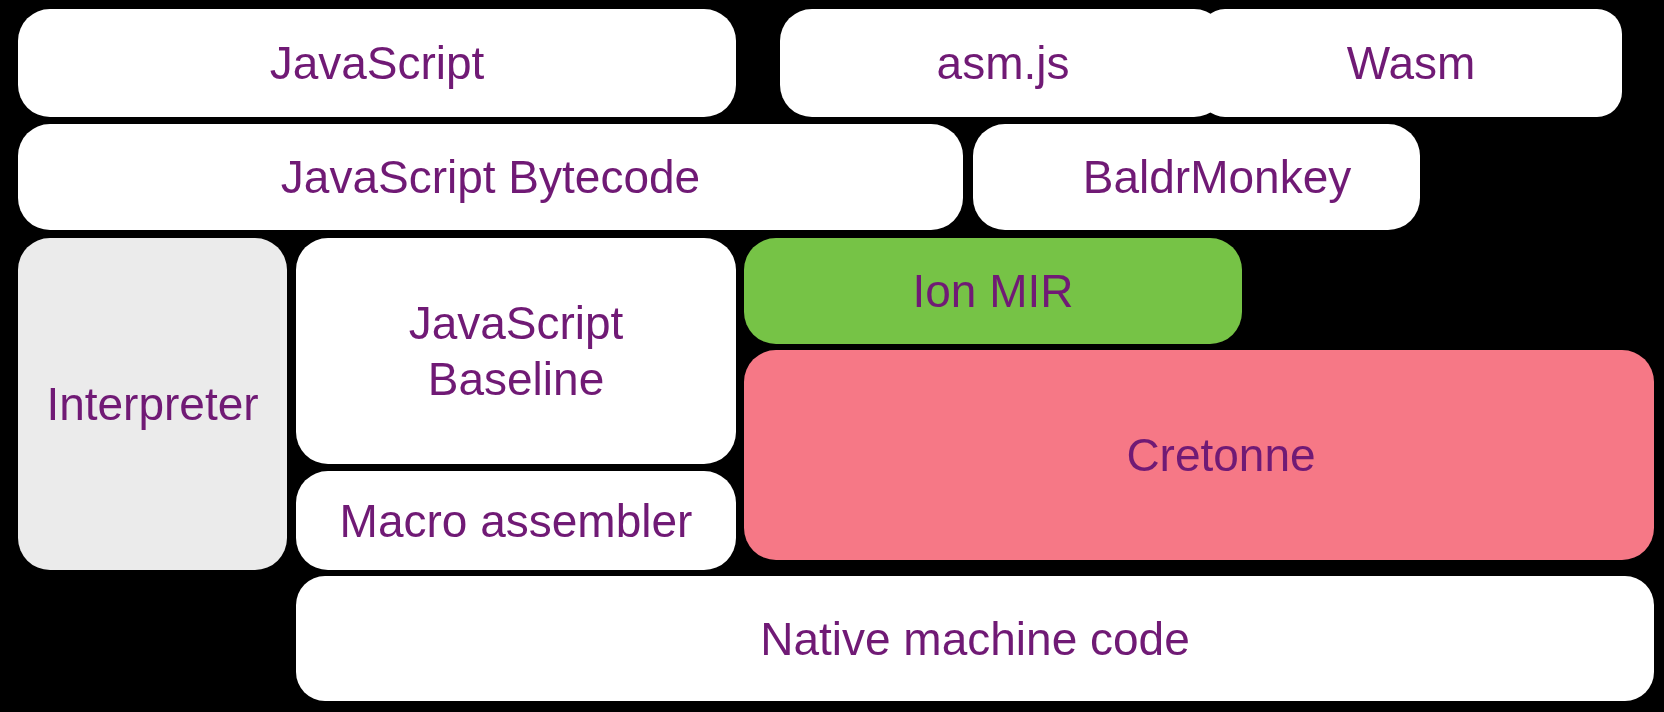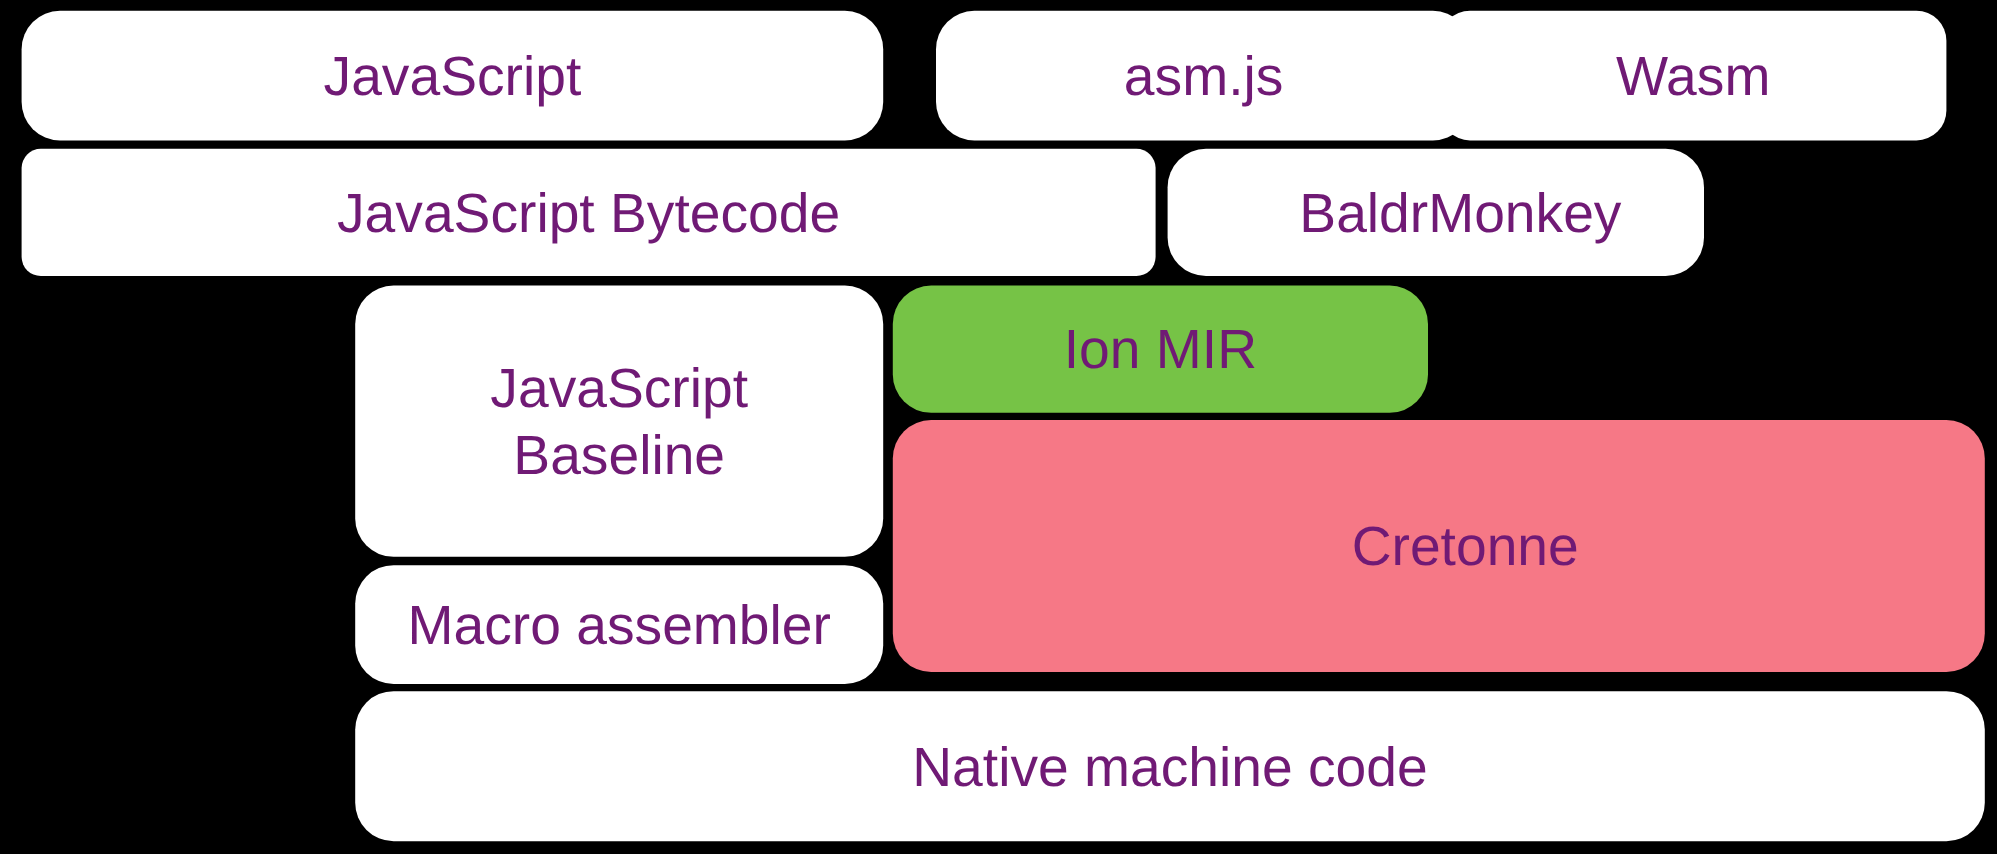--- a/index.html
+++ b/index.html
@@ -30,30 +30,30 @@
   .fill-white { background: #FFFFFF; }
   .fill-gray  { background: #EBEBEB; }
   .fill-green { background: #76C346; }
   .fill-pink  { background: #F67886; }
 
   
   .b-javascript { left: 18px;   top: 9px;   width: 718px;  height: 108px; }
   .b-asmjs      { left: 744px;  top: 9px;   width: 446px;  height: 108px; margin-left: 36px; }
   .b-wasm       { left: 1200px; top: 9px;   width: 422px;  height: 108px; border-radius: 25px; }
   
-  .b-bytecode   { left: 18px;   top: 124px; width: 945px;  height: 106px; border-radius: 16px; }
+  .b-bytecode   { left: 18px;   top: 124px; width: 945px;  height: 106px; }
   .b-baldr      { left: 973px;  top: 124px; width: 447px;  height: 106px; padding-left: 41px; }
   
   .b-interp     { left: 18px;   top: 238px; width: 269px;  height: 332px; }
   .b-baseline   { left: 296px;  top: 238px; width: 440px;  height: 226px; }
-  .b-ionmir     { left: 744px;  top: 238px; width: 446px;  height: 106px; }
+  .b-ionmir     { left: 744px;  top: 238px; width: 498px;  height: 106px; }
   .b-cretonne   { left: 744px;  top: 350px; width: 910px;  height: 210px; padding-left: 44px; }
   .b-macro      { left: 296px;  top: 471px; width: 440px;  height: 99px;  }
   
-  .b-native     { left: 296px;  top: 576px; width: 1358px; height: 125px; }
+  .b-native     { left: 296px;  top: 576px; width: 1358px; height: 125px; border-radius: 29px; }
 
   
   .b-baseline .label { max-width: 320px; }
 </style>
 </head>
 <body>
 
 <div class="canvas">
 
   <div class="box fill-white b-javascript">
@@ -69,20 +69,23 @@
   </div>
 
   <div class="box fill-white b-bytecode">
     <span class="label">JavaScript Bytecode</span>
   </div>
 
   <div class="box fill-white b-baldr">
     <span class="label">BaldrMonkey</span>
   </div>
 
+  <div class="box fill-gray b-interp">
+    <span class="label">Interpreter</span>
+  </div>
 
   <div class="box fill-white b-baseline">
     <span class="label">JavaScript Baseline</span>
   </div>
 
   <div class="box fill-green b-ionmir">
     <span class="label">Ion MIR</span>
   </div>
 
   <div class="box fill-pink b-cretonne">

